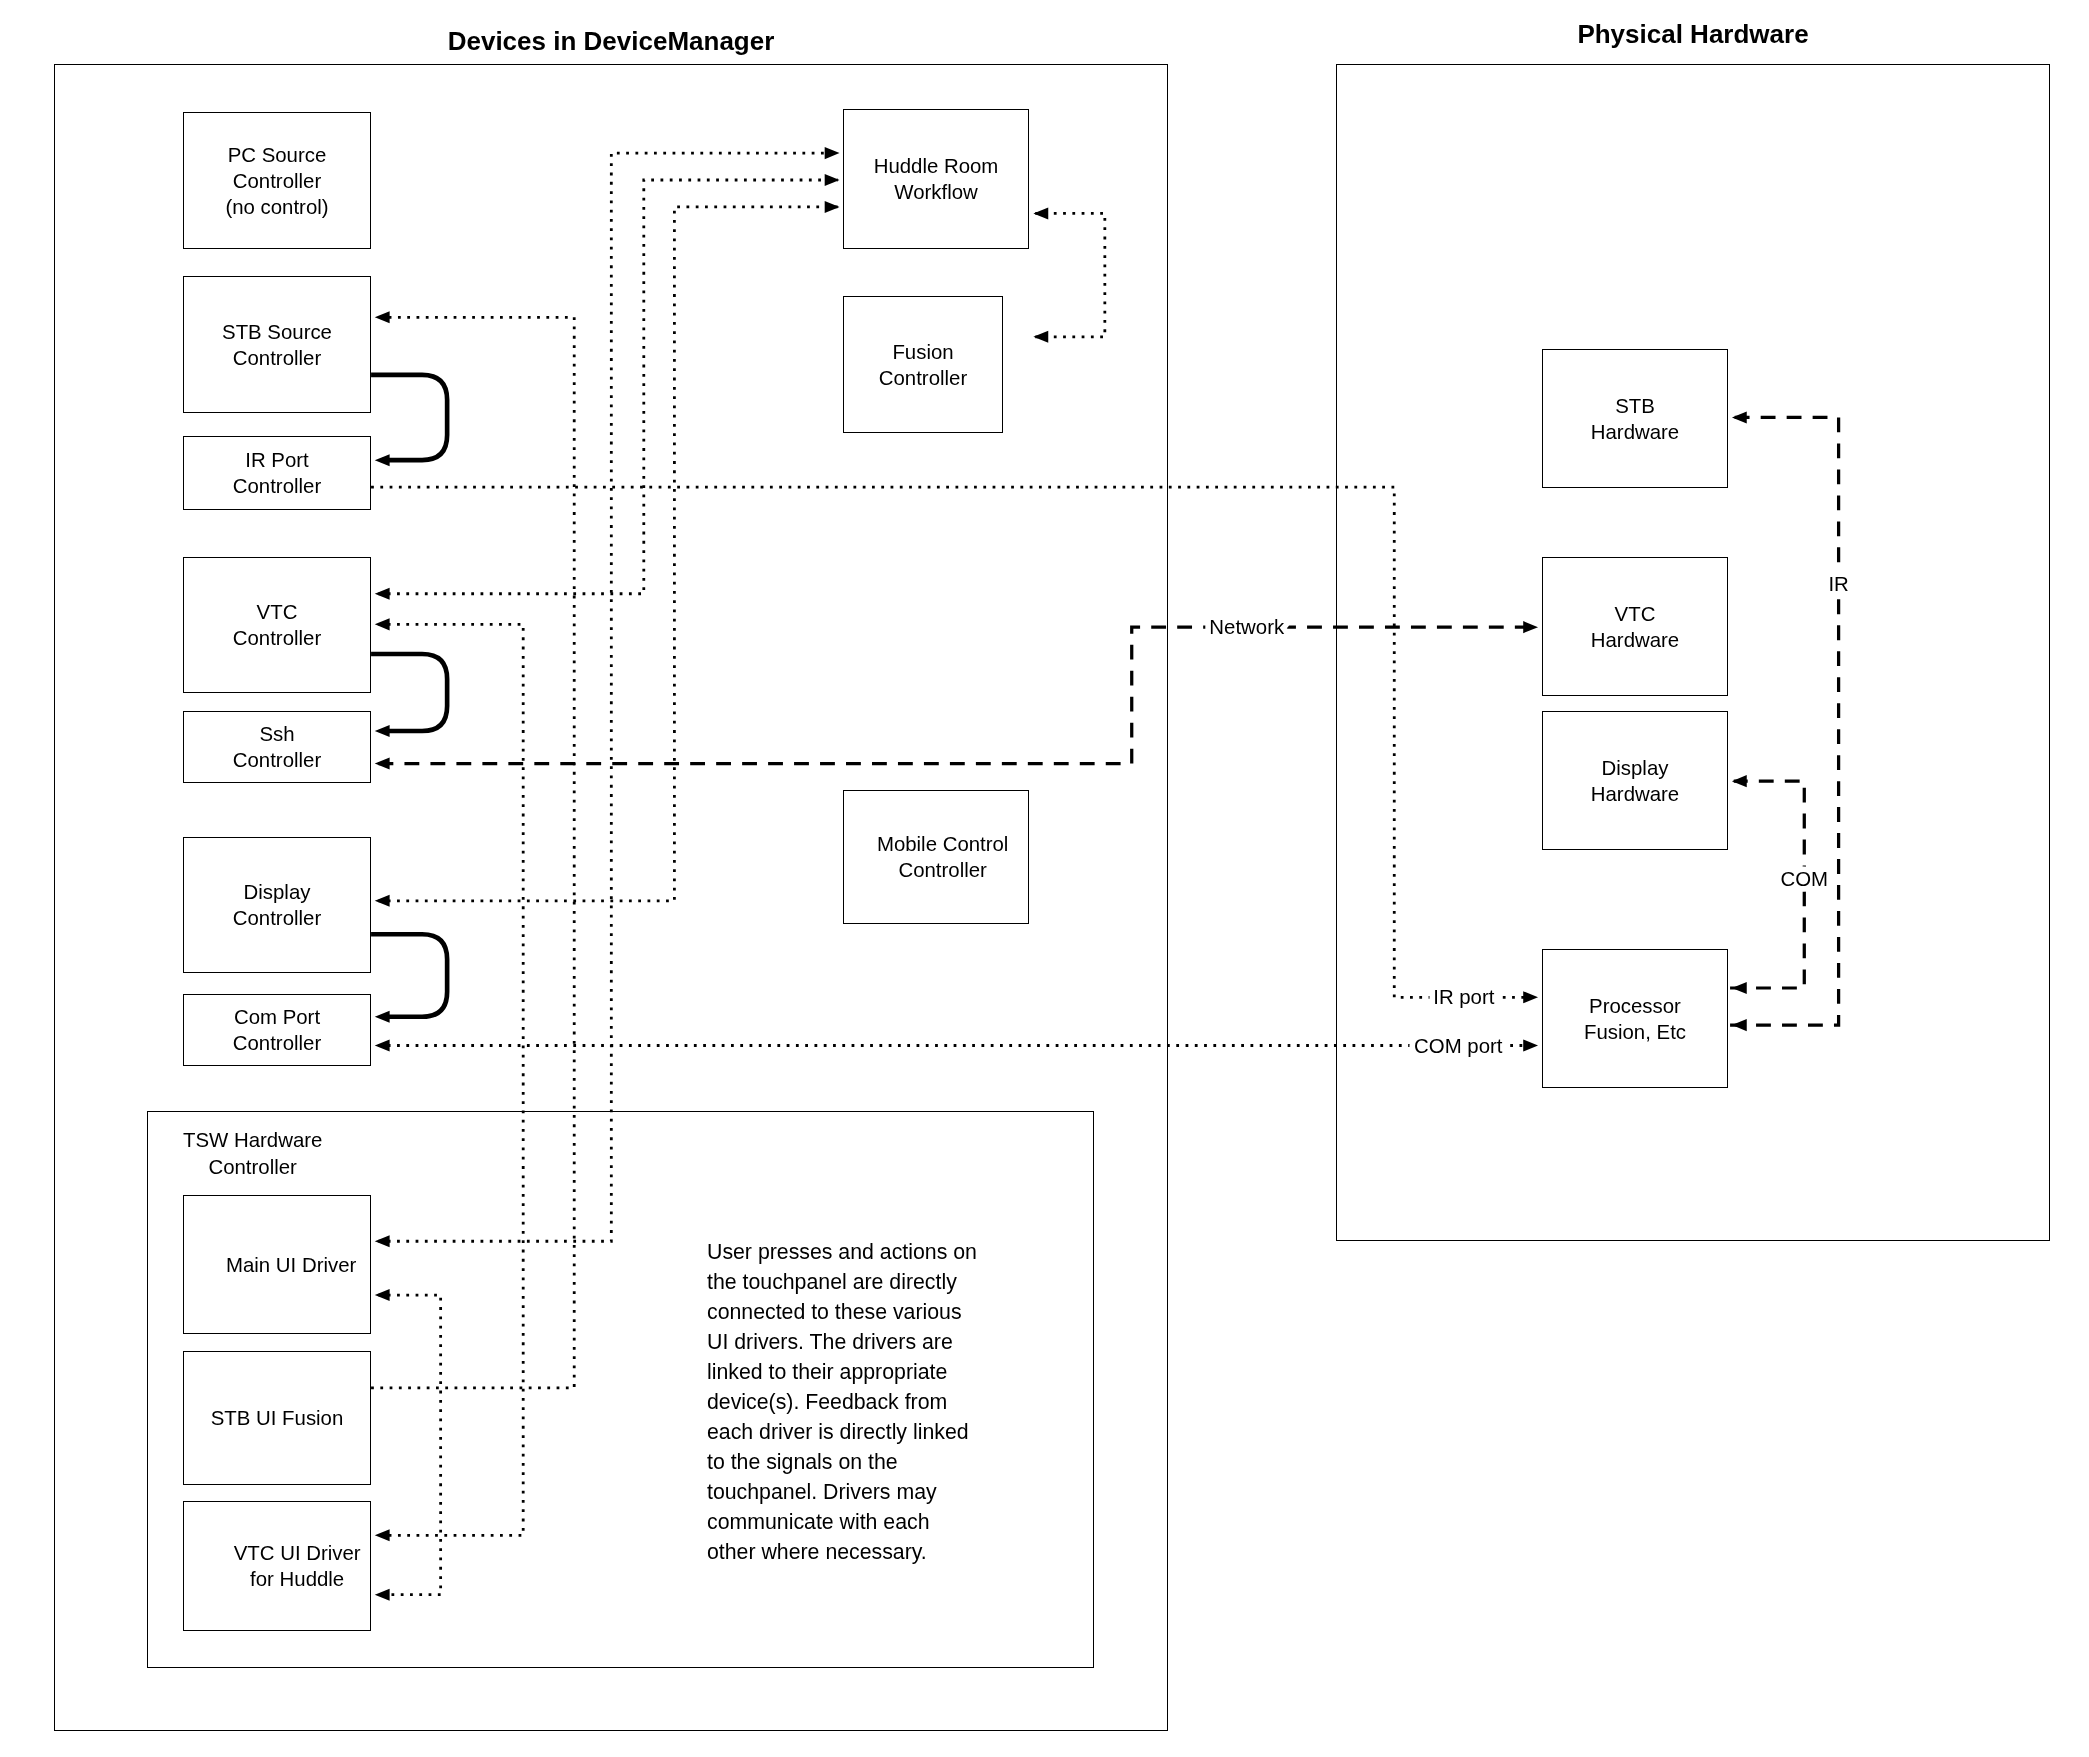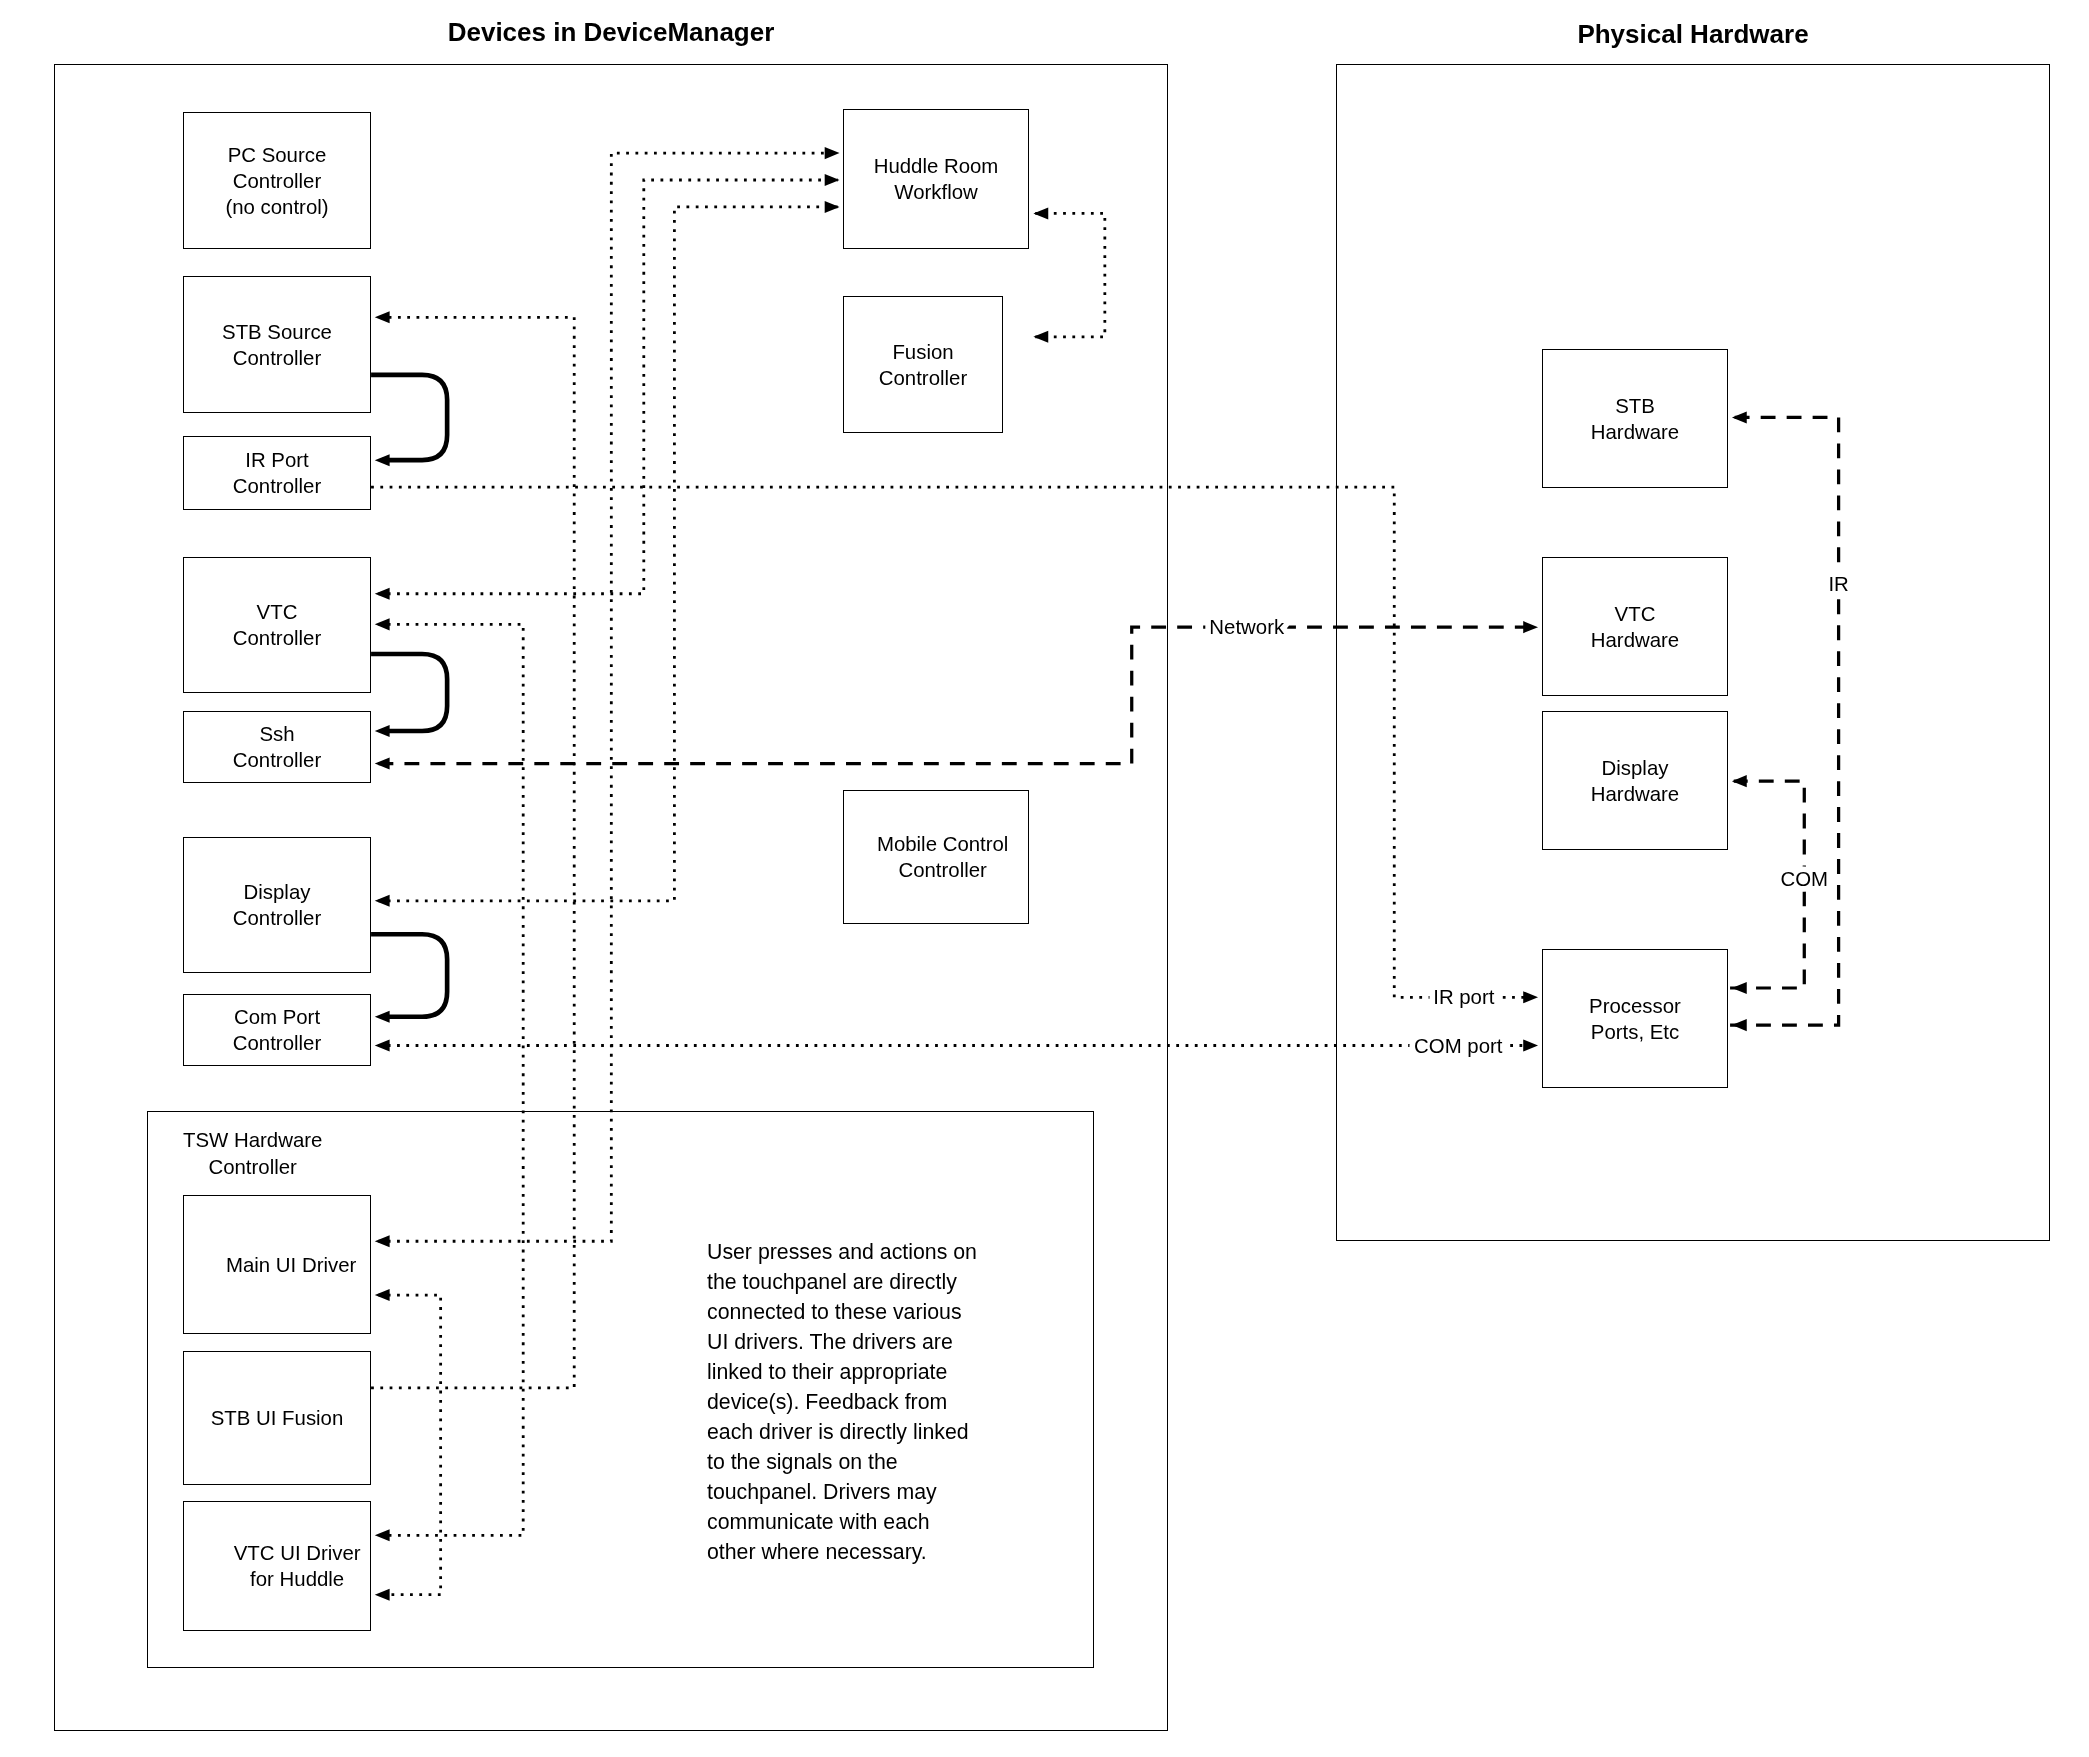--- a/index.html
+++ b/index.html
@@ -70,21 +70,21 @@
 </style>
 </head>
 <body>
 
 <div class="canvas">
 
   <div class="panel" style="left:54px; top:64px; width:1114px; height:1667px;"></div>
   <div class="panel" style="left:147px; top:1111px; width:947px; height:557px;"></div>
   <div class="panel" style="left:1336px; top:64px; width:714px; height:1177px;"></div>
 
-  <div class="panel-title" style="left:54px; top:17px; width:1114px;">Devices in DeviceManager</div>
+  <div class="panel-title" style="left:54px; top:26px; width:1114px;">Devices in DeviceManager</div>
   <div class="panel-title" style="left:1336px; top:18.6px; width:714px;">Physical Hardware</div>
 
   <svg class="wires" width="2090" height="1758" viewBox="0 0 2253 1895">
     <defs>
       <path id="arrL" d="M0 0 L16 -6.5 L16 6.5 Z"></path>
       <path id="arrR" d="M0 0 L-16 -6.5 L-16 6.5 Z"></path>
     </defs>
 
     <path class="dot" d="M400 1496 H619 V342 H408"></path>
     <path class="dot" d="M408 1338 H659 V165 H903"></path>
@@ -170,21 +170,21 @@
   <div class="node" style="left:183px; top:1501px; width:188px; height:130px;padding-left:44px;">VTC UI Driver
 for Huddle</div>
 
   <div class="node" style="left:1542px; top:349px; width:186px; height:139px;">STB
 Hardware</div>
   <div class="node" style="left:1542px; top:557px; width:186px; height:139px;">VTC
 Hardware</div>
   <div class="node" style="left:1542px; top:711px; width:186px; height:139px;">Display
 Hardware</div>
   <div class="node" style="left:1542px; top:949px; width:186px; height:139px;">Processor
-Ports, Etc</div>
+Fusion, Etc</div>
 
   <div class="freetext" style="left:183px; top:1127px; text-align:center;">TSW Hardware
 Controller</div>
   <div class="freetext paragraph" style="left:707px; top:1237px; width:371px; text-align:left;">User presses and actions on
 the touchpanel are directly
 connected to these various
 UI drivers.  The drivers are
 linked to their appropriate
 device(s). Feedback from
 each driver is directly linked

